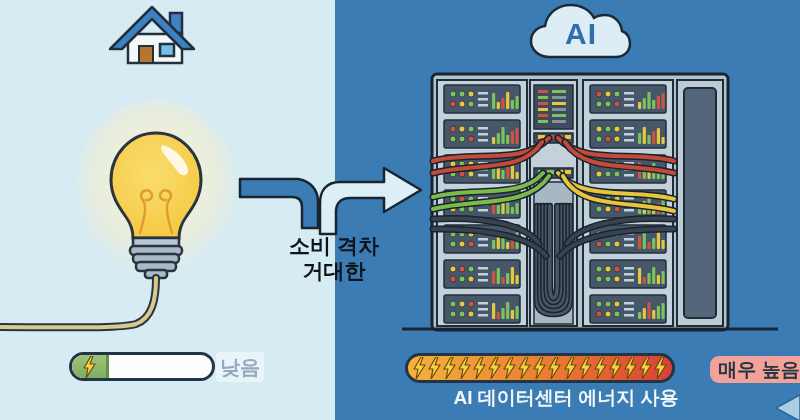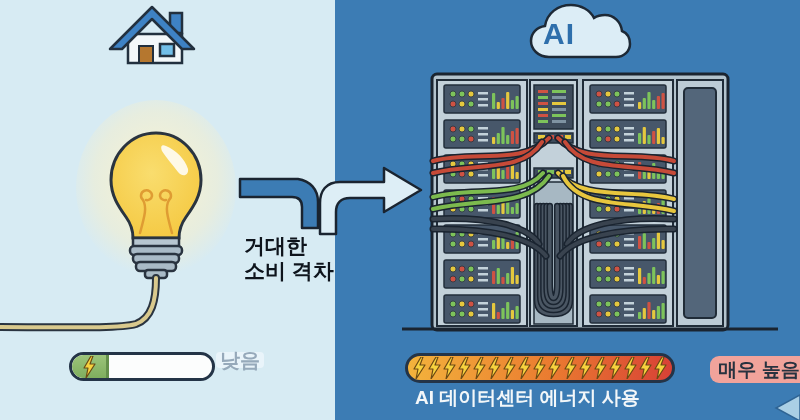--- a/index.html
+++ b/index.html
@@ -3,34 +3,34 @@
 <meta charset="utf-8">
 <style>
   html,body{margin:0;padding:0;background:#222;}
   *{box-sizing:border-box;}
   .stage{position:relative;width:800px;height:420px;overflow:hidden;
          font-family:"Liberation Sans","DejaVu Sans",sans-serif;}
   .panel{position:absolute;top:0;height:420px;}
   .panel-left{left:0;width:335px;background:var(--left-bg,#d7ebf3);}
   .panel-right{left:335px;width:465px;background:var(--right-bg,#3c7cb4);}
   svg.art{position:absolute;left:0;top:0;}
-  .txt{position:absolute;font-weight:800;white-space:nowrap;text-align:left;}
+  .txt{position:absolute;font-weight:800;white-space:nowrap;text-align:center;}
   .cloud-label{left:543px;top:17px;width:76px;font-size:30px;color:var(--cloud-blue,#2e6fac);letter-spacing:1px;}
   .gap-caption{left:244px;top:233px;width:180px;font-size:21px;line-height:25px;color:#0e141c;}
   .home-label{left:55px;top:390px;width:222px;font-size:21px;color:var(--label-dark,#1b2a3a);}
   .dc-label{left:415px;top:385px;width:302px;font-size:19px;color:var(--label-light,#f3f7f9);}
   .gauge{position:absolute;border:3px solid #243447;border-radius:15px;overflow:hidden;display:flex;align-items:center;}
   .gauge-home{left:69px;top:352px;width:146px;height:29px;background:#fcfdfd;}
   .gauge-home .seg{width:37px;height:100%;display:flex;align-items:center;justify-content:center;
         background:linear-gradient(180deg,#9cc47a,#7fae5e);border-right:3px solid #64904a;border-radius:11px 0 0 11px;}
   .gauge-dc{left:405px;top:353px;width:270px;height:30px;
         background:linear-gradient(90deg,#f3b33c,#ea7a30 55%,#d84136);
         justify-content:space-evenly;padding:0 3px;}
   .badge{position:absolute;display:flex;align-items:center;justify-content:center;font-weight:800;}
-  .badge-low{left:216px;top:352px;width:48px;height:16px;border-radius:4px;background:var(--badge-low-bg,#e9f4fa);
+  .badge-low{left:216px;top:352px;width:48px;height:30px;border-radius:4px;background:var(--badge-low-bg,#e9f4fa);
         color:var(--badge-low-text,#96a9ba);font-size:20px;}
   .badge-high{left:710px;top:356px;width:98px;height:27px;border-radius:9px;background:var(--badge-high-bg,#f1a39b);
         color:#27323f;font-size:19px;}
 </style>
 </head>
 <body>
 
 <div class="stage">
 
   <div class="panel panel-left"></div>
@@ -406,22 +406,22 @@
         </g>
     </g>
 
     <path d="M402,329 L778,329" stroke="#1a2430" stroke-width="3"></path>
     <polygon points="800,395 776,408 800,421" fill="#aacfe5" stroke="#2f6494" stroke-width="1.5"></polygon>
   </svg>
 
   <div class="txt cloud-label">AI</div>
 
   <div class="txt gap-caption">
+    <div>소비 격차</div>
     <div>거대한</div>
-    <div>소비 격차</div>
   </div>
 
   <div class="gauge gauge-home">
     <div class="seg" id="home-bolt-slot">
         <svg width="13" height="22" viewBox="0 0 13 22" style="flex:0 0 auto">
           <polygon points="8,0 1,12 5,12 3,22 12,8 7,8 10,0" fill="#f7d23e" stroke="#6b4a14" stroke-width="1.2" stroke-linejoin="round"></polygon>
         </svg>
       </div>
   </div>
   <div class="badge badge-low">낮음</div>

